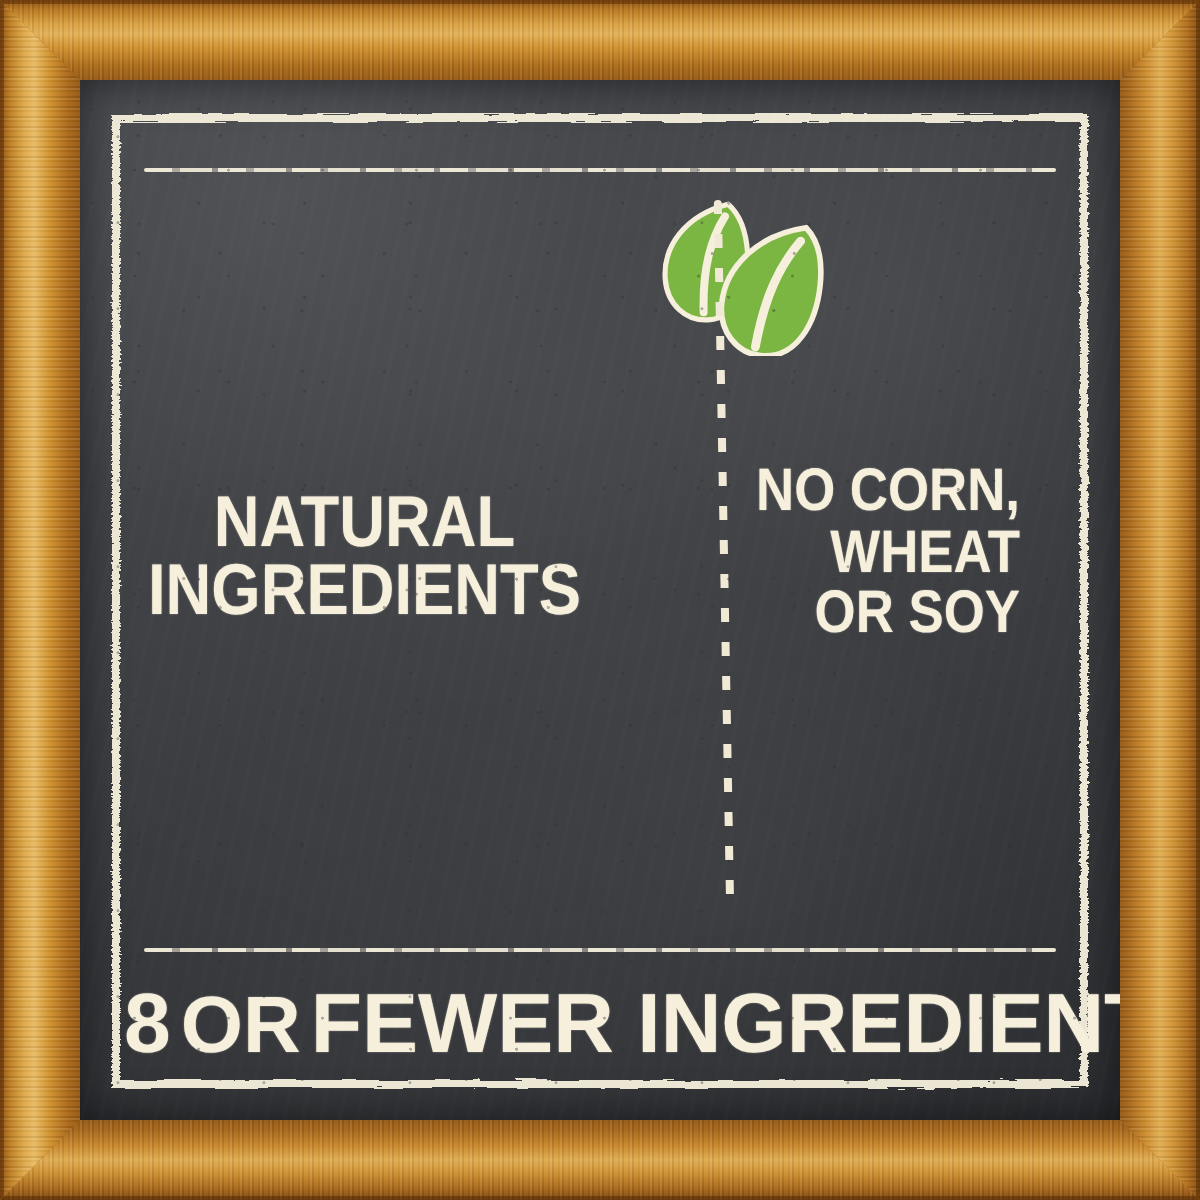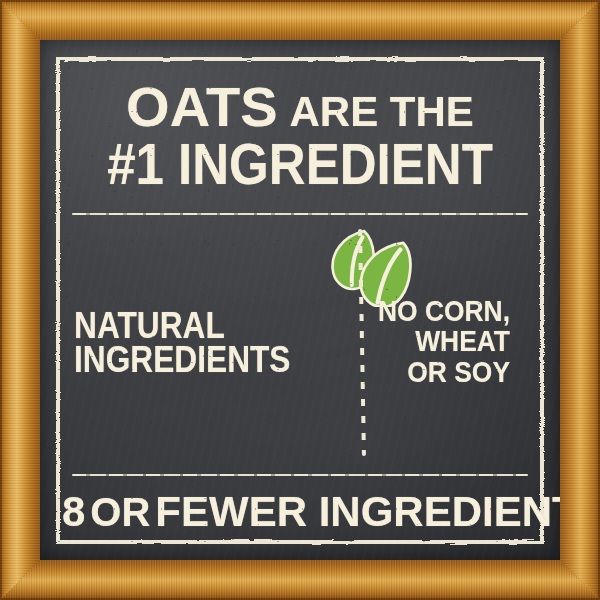--- a/index.html
+++ b/index.html
@@ -198,21 +198,21 @@
   
   #middle {
     flex: 1 1 auto;
     display: flex;
     align-items: center;
     padding: 0 6px;
     min-height: 0;
   }
   #natural-block {
     flex: 0 0 auto;
-    text-align: left;
+    text-align: center;
     padding-left: 6px;
   }
   .mid-line {
     display: block;
     font-size: 36px;
     letter-spacing: 0px;
     transform-origin: left center;
   }
   #leaf-wrap {
     flex: 1 1 auto;
@@ -300,26 +300,20 @@
   <div class="frame-side frame-left"></div>
   <div class="frame-side frame-right"></div>
   <div class="frame-outline"></div>
 
   <div id="chalkboard">
 
     <div id="inner-border"></div>
 
     <div id="content">
 
-      <div id="headline">
-        <span id="headline-line1">
-          <span class="chalk-text h1-big">OATS</span><span class="chalk-text h1-small">ARE THE</span>
-        </span>
-        <span class="chalk-text" id="headline-line2">#1 INGREDIENT</span>
-      </div>
 
       <div class="rule" id="rule-top"></div>
 
       <div id="middle">
 
         <div id="natural-block">
           <span class="chalk-text mid-line">NATURAL</span>
           <span class="chalk-text mid-line">INGREDIENTS</span>
         </div>
 

